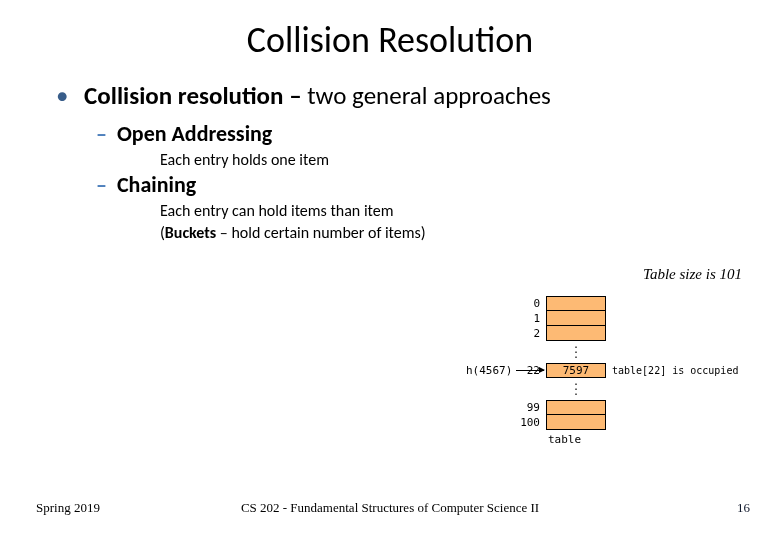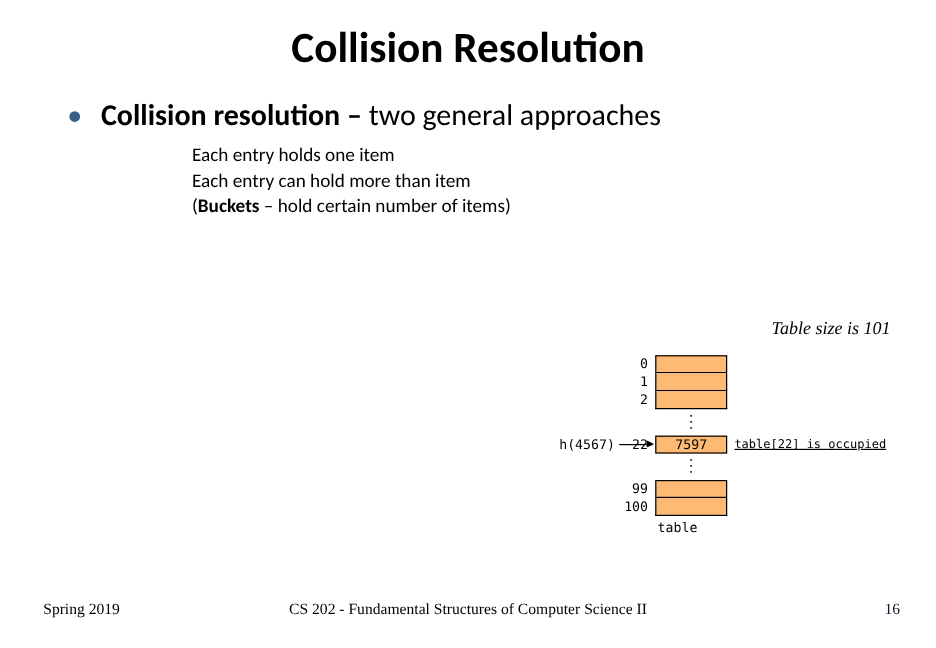--- a/index.html
+++ b/index.html
@@ -14,21 +14,21 @@
   .slide {
     width: 100%;
     height: 100%;
     padding: 18px 40px 0 40px;
     position: relative;
   }
   .title {
     font-size: 36px;
     text-align: center;
     color: #000;
-    font-weight: 700;
+    font-weight: 400;
     margin-bottom: 18px;
   }
   .bullet-l1 {
     font-size: 25px;
     color: #000;
     margin-left: 16px;
     margin-bottom: 8px;
   }
   .bullet-l1 .dot { color: #385d8a; margin-right: 10px; }
   .bullet-l1 .bold { font-weight: 700; }
@@ -112,21 +112,20 @@
     text-align: center;
     font-size: 11px;
     line-height: 14px;
     background: #fdba74;
   }
   .diagram .cell.first { border-top: 1px solid #000; }
   .diagram .after {
     padding-left: 6px;
     font-size: 10px;
     white-space: nowrap;
-    text-decoration: underline;
   }
   .diagram .dots-row {
     display: flex;
     align-items: center;
     height: 22px;
   }
   .diagram .dots-col {
     width: 60px;
     text-align: center;
     line-height: 0.5;
@@ -172,23 +171,29 @@
 
 <div class="slide">
 
   <div class="title">Collision Resolution</div>
 
   <div class="bullet-l1">
     <span class="dot">•</span>
     <span class="bold">Collision resolution –</span><span> two general approaches</span>
   </div>
 
+  <div class="bullet-l2">
+    <span class="dash">–</span><span>Open Addressing</span>
+  </div>
   <div class="bullet-l3">Each entry holds one item</div>
 
-  <div class="bullet-l3">Each entry can hold more than item</div>
+  <div class="bullet-l2">
+    <span class="dash">–</span><span>Chaining</span>
+  </div>
+  <div class="bullet-l3">Each entry can hold items than item</div>
   <div class="bullet-l3">(<span class="bold">Buckets</span><span> – hold certain number of items)</span></div>
 
   <div class="caption-note">Table size is 101</div>
 
   <div class="diagram">
     <div class="row">
       <div class="idx">0</div>
       <div class="cell first"></div>
     </div>
     <div class="row">

